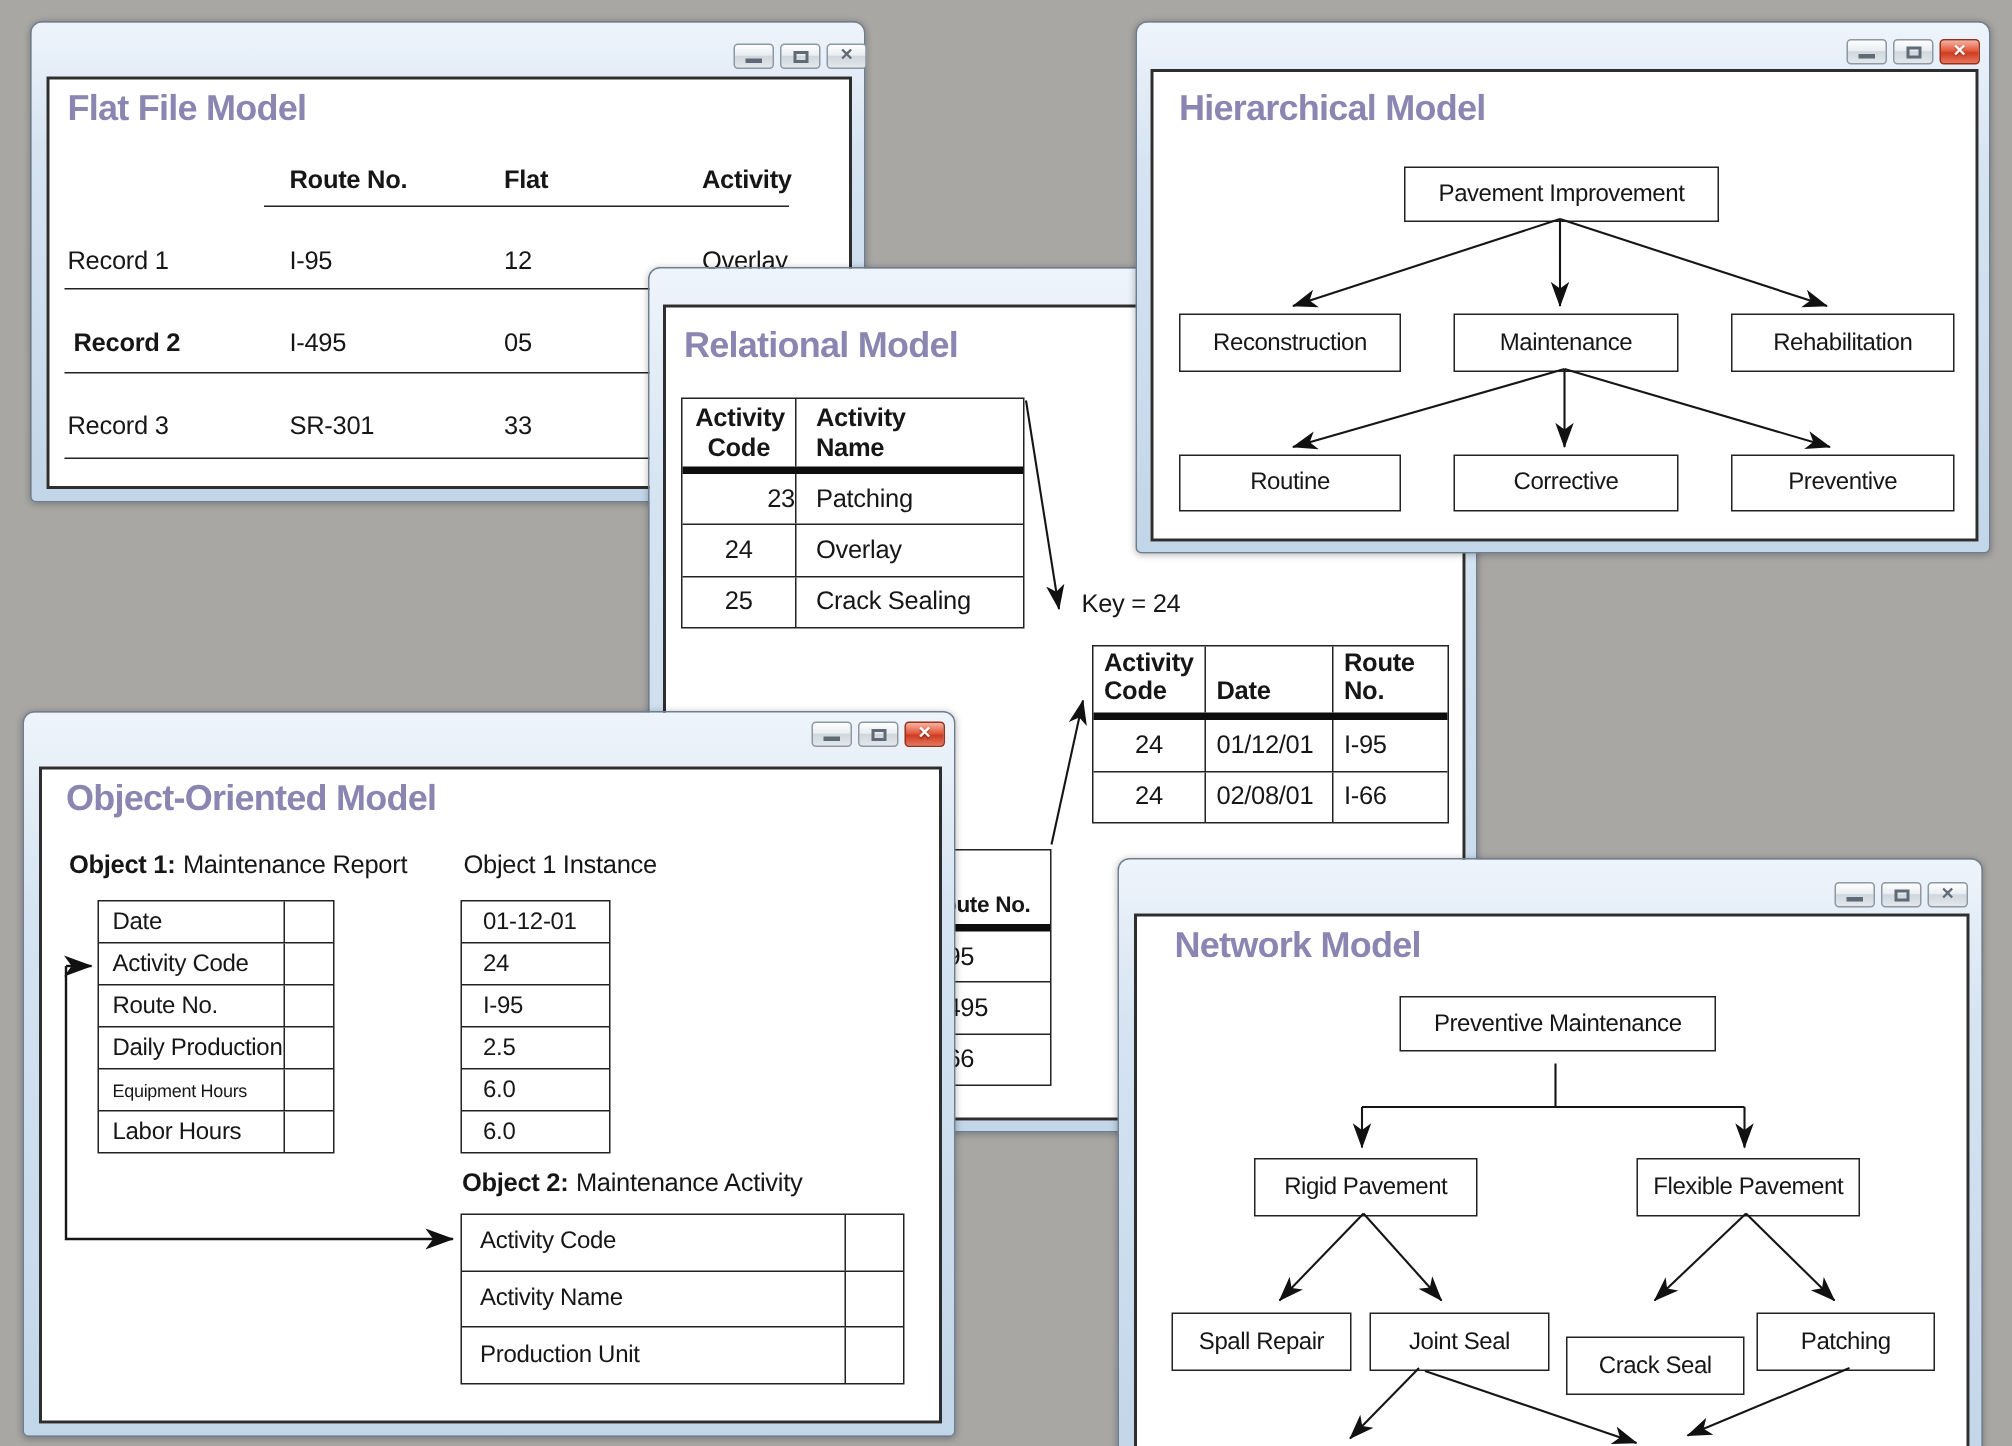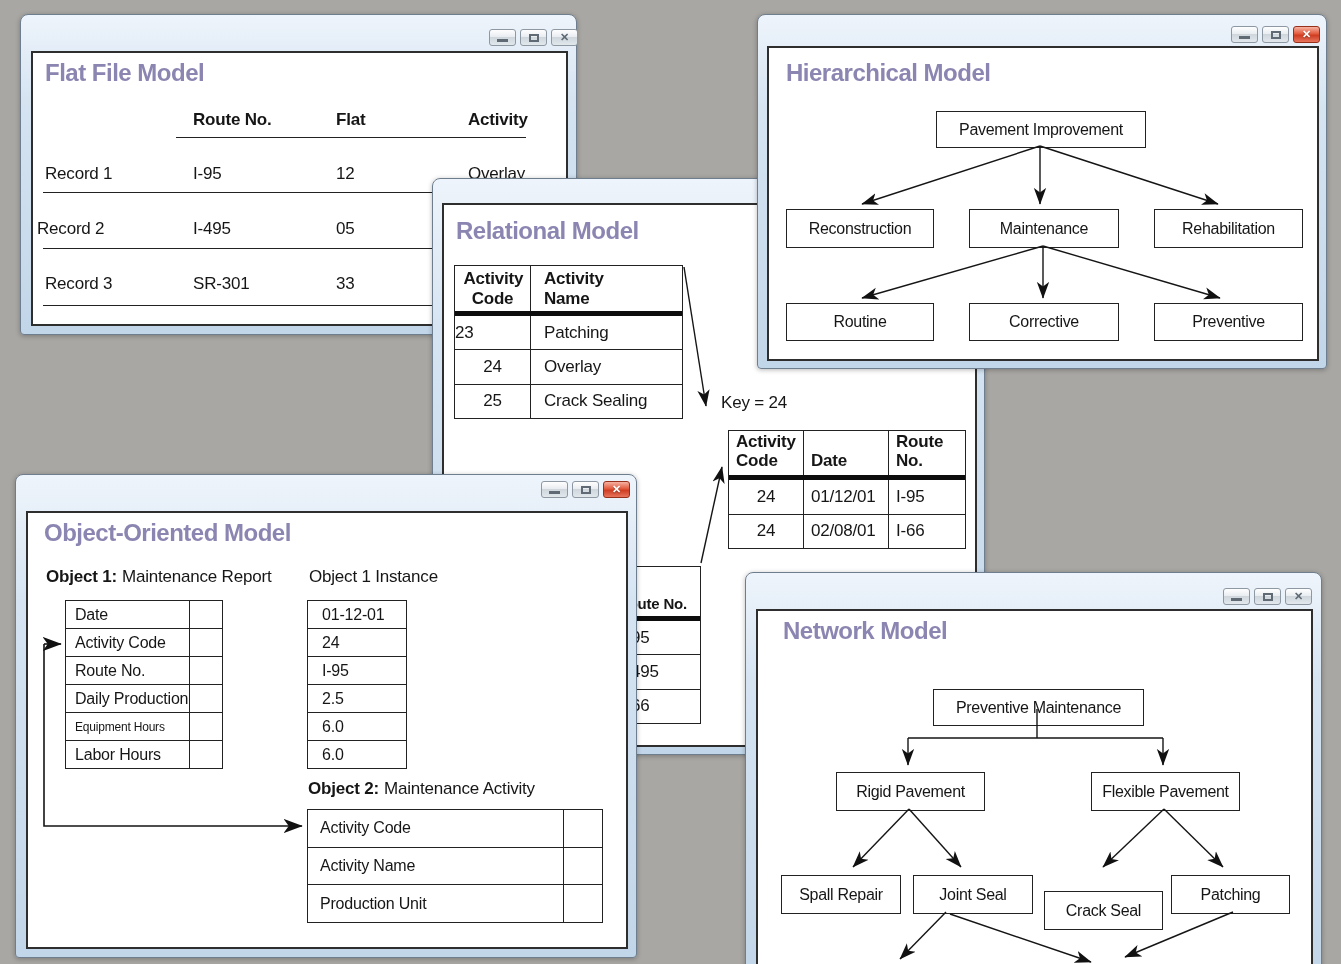--- a/index.html
+++ b/index.html
@@ -57,21 +57,21 @@
     <div class="txt b" style="left:303px;top:57px;">Flat</div>
     <div class="txt b" style="left:435px;top:57px;">Activity</div>
     <div class="sep" style="left:143px;top:84px;width:350px;"></div>
 
     <div class="txt" style="left:12px;top:111px;">Record 1</div>
     <div class="txt" style="left:160px;top:111px;">I-95</div>
     <div class="txt" style="left:303px;top:111px;">12</div>
     <div class="txt" style="left:435px;top:111px;">Overlay</div>
     <div class="sep" style="left:10px;top:139px;width:520px;"></div>
 
-    <div class="txt" style="left:4px;top:166px;">Record 2</div>
+    <div class="txt" style="left:16px;top:166px;font-weight:bold;">Record 2</div>
     <div class="txt" style="left:160px;top:166px;">I-495</div>
     <div class="txt" style="left:303px;top:166px;">05</div>
     <div class="txt" style="left:435px;top:166px;"></div>
     <div class="sep" style="left:10px;top:195px;width:520px;"></div>
 
     <div class="txt" style="left:12px;top:221px;">Record 3</div>
     <div class="txt" style="left:160px;top:221px;">SR-301</div>
     <div class="txt" style="left:303px;top:221px;">33</div>
     <div class="txt" style="left:435px;top:221px;"></div>
     <div class="sep" style="left:10px;top:252px;width:520px;"></div>
@@ -98,21 +98,21 @@
     <div class="trow hdr first" style="flex:none;height:45px;">
       <div class="cell" style="width:75px;justify-content:center;text-align:center;">
         <span style="width:58px;">Activity Code</span>
         </div>
       <div class="cell bl" style="flex:1;padding-left:13px;">
         <span style="width:62px;">Activity Name</span>
         </div>
     </div>
     <div class="thick"></div>
     <div class="trow first">
-      <div class="cell" style="width:75px;justify-content:flex-start;">
+      <div class="cell" style="width:75px;justify-content:flex-end;">
           <span>23</span>
         </div>
       <div class="cell bl" style="flex:1;padding-left:13px;">
           <span>Patching</span>
         </div>
     </div>
     <div class="trow">
       <div class="cell" style="width:75px;justify-content:center;">
           <span>24</span>
         </div>
@@ -391,21 +391,21 @@
     <div class="wbtn">
         <div class="gmax"></div>
       </div>
     <div class="wbtn">
         <span class="gx">✕</span>
       </div>
   </div>
   <div class="content" style="left:10px;top:36px;width:557px;height:368px;"></div>
   <div class="heading" style="left:37px;top:44px;">Network Model</div>
 
-  <div class="dbox" style="left:187px;top:116px;width:209px;height:35px;">
+  <div class="dbox" style="left:187px;top:91px;width:209px;height:35px;">
       <span>Preventive Maintenance</span>
     </div>
   <div class="dbox" style="left:90px;top:199px;width:147px;height:37px;">
       <span>Rigid Pavement</span>
     </div>
   <div class="dbox" style="left:345px;top:199px;width:147px;height:37px;">
       <span>Flexible Pavement</span>
     </div>
   <div class="dbox" style="left:35px;top:302px;width:118px;height:37px;">
       <span>Spall Repair</span>

